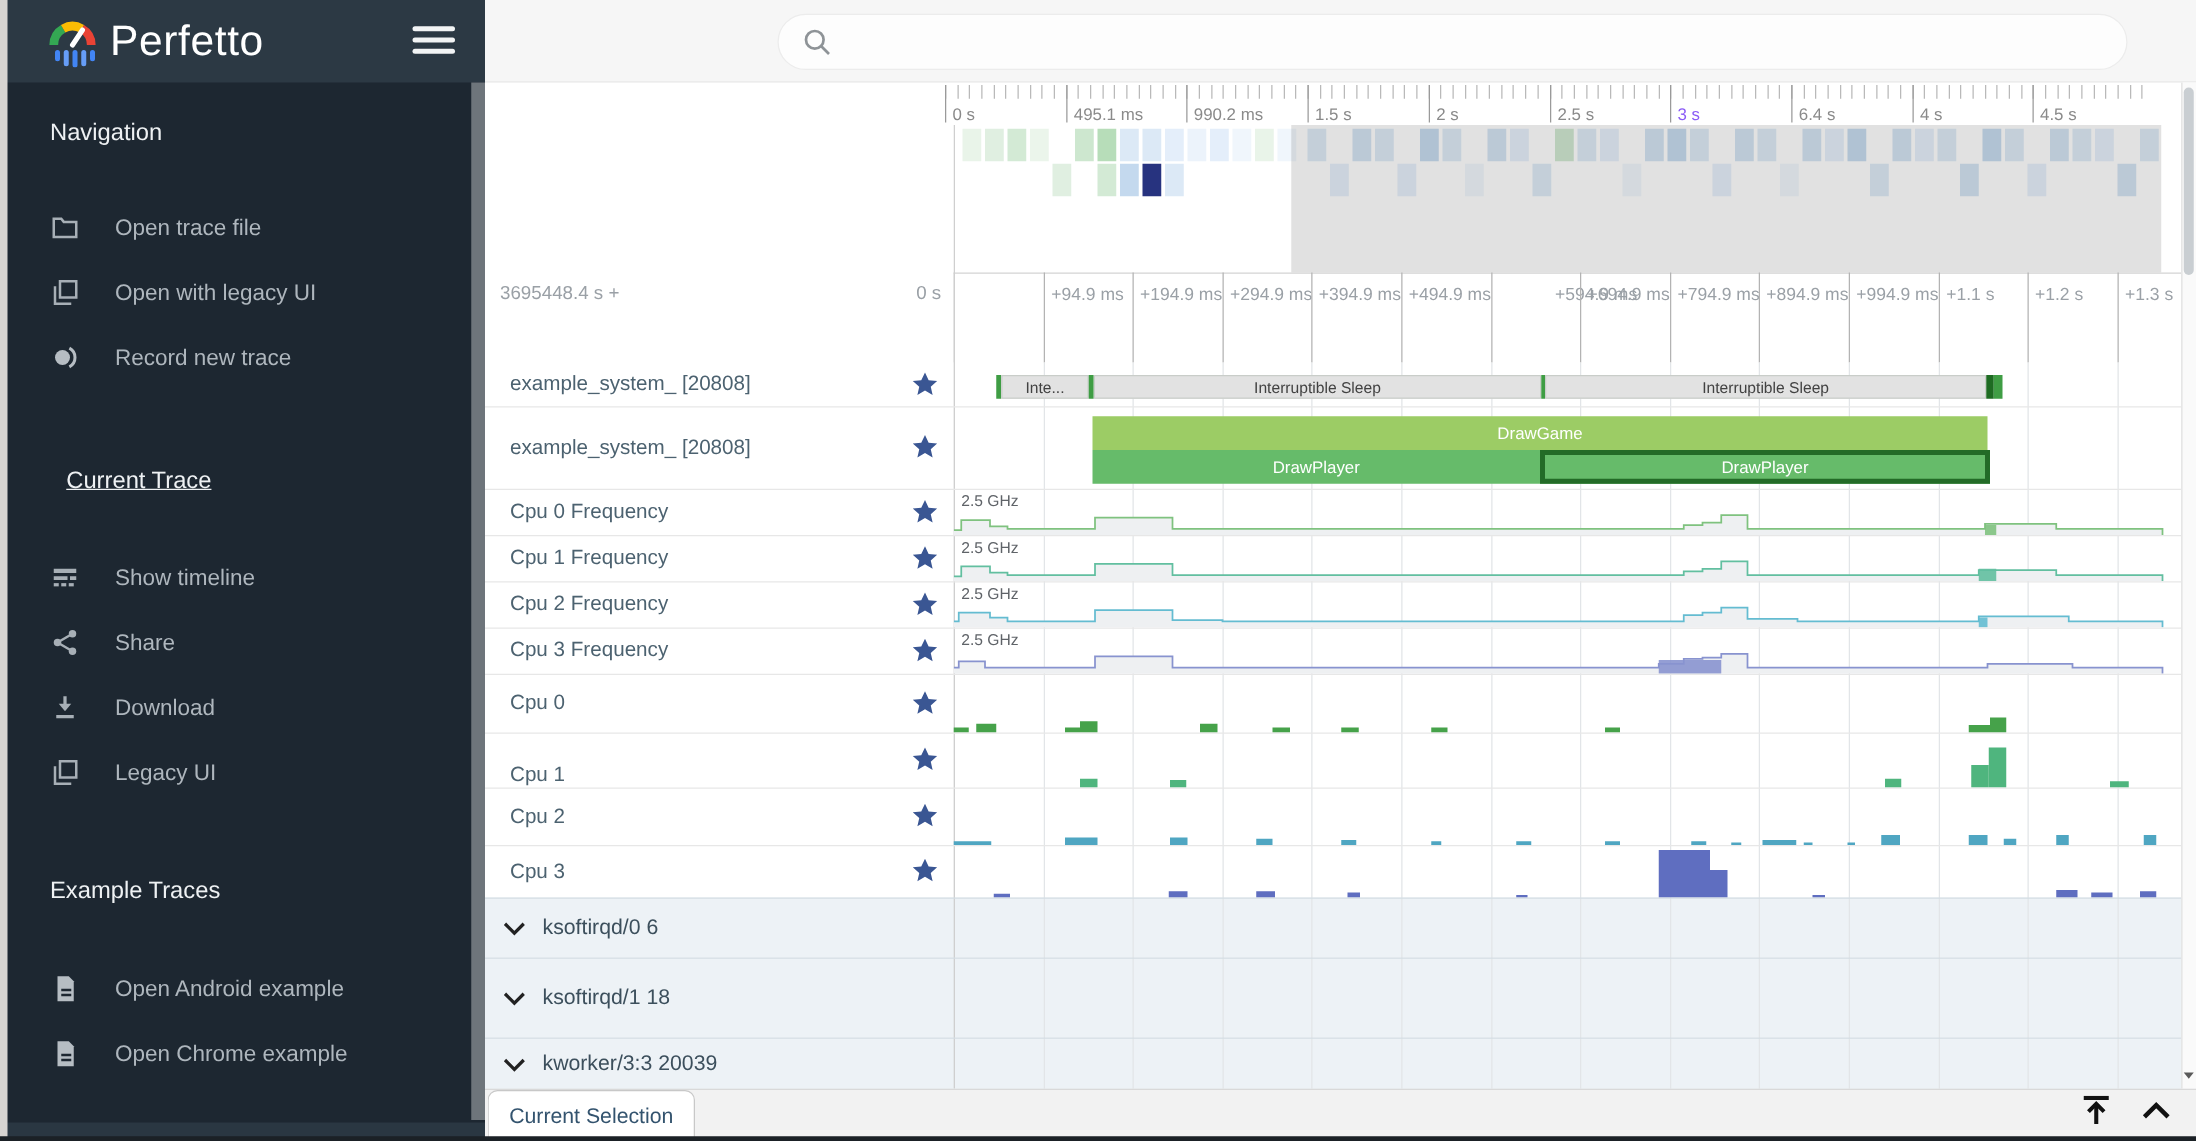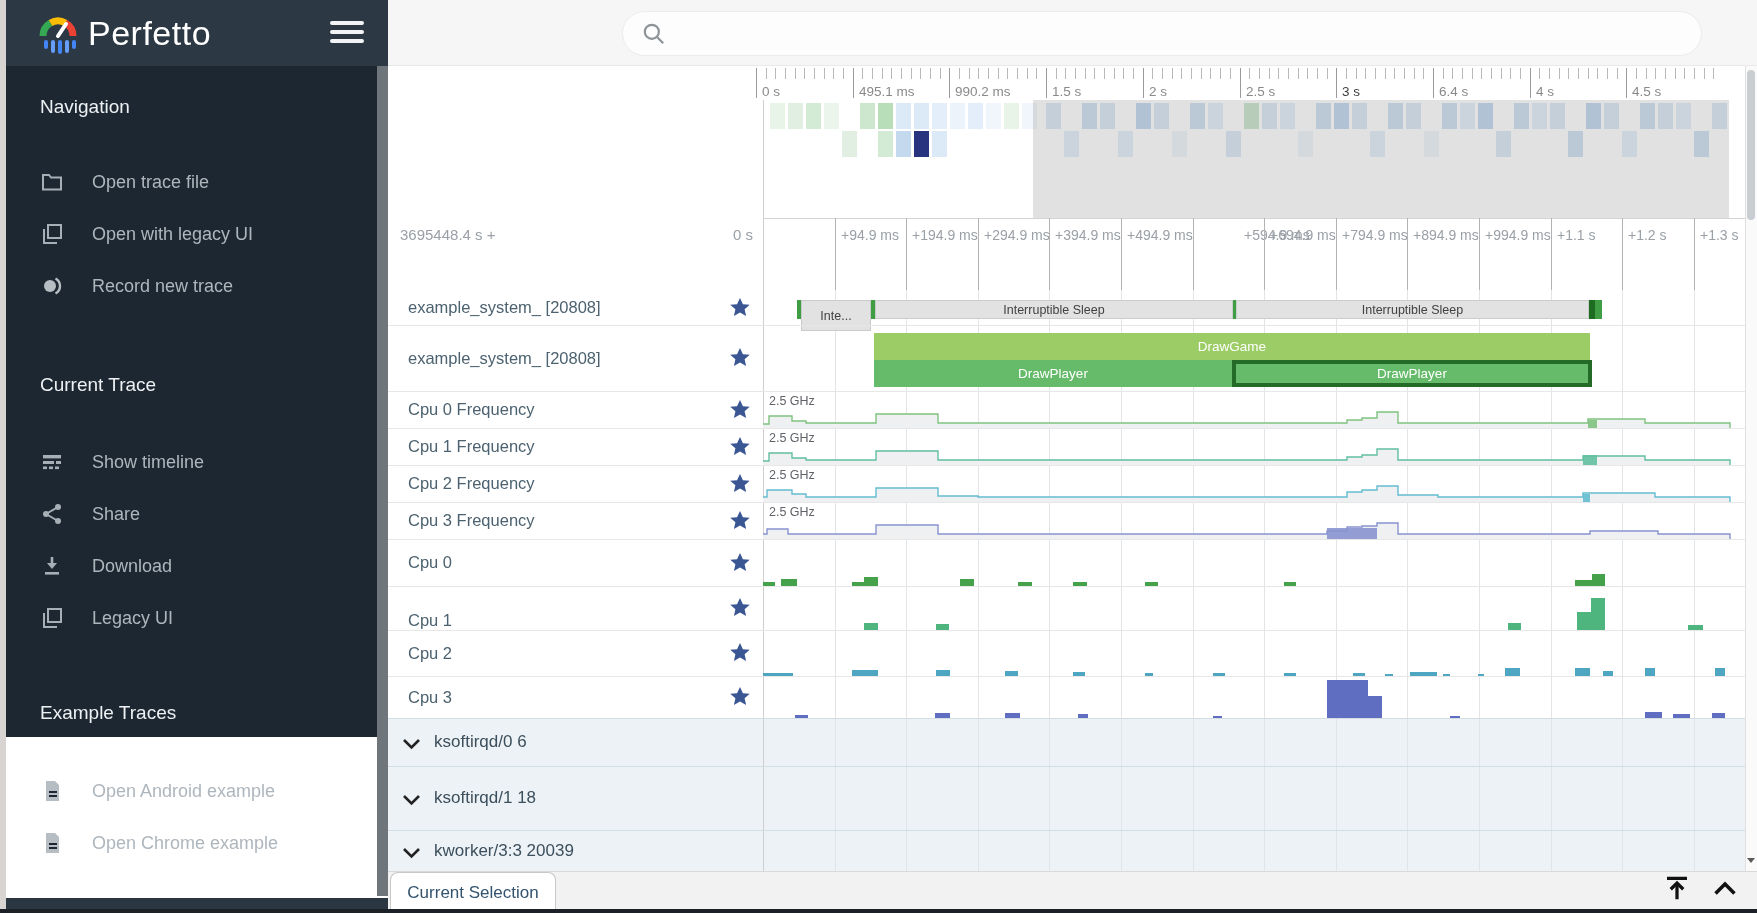--- a/index.html
+++ b/index.html
@@ -1,20 +1,20 @@
 <!DOCTYPE html>
 <html><head>
 <meta charset="utf-8">
 <style>
   html,body{margin:0;padding:0;background:#e8e8e8;}
   #stage{position:relative;width:1757px;height:913px;overflow:hidden;background:#fff;
          font-family:"Liberation Sans", sans-serif;}
   .abs{position:absolute;box-sizing:border-box;}
   .flexc{display:flex;align-items:center;justify-content:center;}
-  #sidebar{left:0;top:0;width:388px;height:737px;background:#1d2731;z-index:5;}
+  #sidebar{left:0;top:0;width:388px;height:913px;background:#1d2731;z-index:5;}
   #sb-header{left:0;top:0;width:388px;height:66px;background:#2c3944;z-index:6;display:flex;align-items:center;}
   #app-title{color:#fff;font-size:34px;font-weight:300;margin-left:12px;letter-spacing:.5px;}
   #hamburger{left:330px;top:21px;width:34px;height:24px;z-index:7;cursor:pointer;}
   #hamburger div{height:4px;background:#f2f4f5;border-radius:2px;margin-bottom:5px;}
   .sb-heading{left:40px;width:300px;height:26px;color:#eef1f3;font-size:19px;}
   .sb-item{left:40px;width:330px;height:28px;display:flex;align-items:center;color:#aeb6bd;font-size:18px;cursor:pointer;}
   .sb-item .ic{width:26px;height:24px;margin-right:26px;display:flex;align-items:center;}
   #sb-scroll{left:377px;top:66px;width:11px;height:830px;background:#6e757b;z-index:7;}
   #sb-footer{left:0;top:898px;width:388px;height:15px;background:#2a3742;z-index:8;}
   #edge-left{left:0;top:0;width:6px;height:913px;background:#d7d4d1;z-index:30;}
@@ -79,21 +79,21 @@
         </div>
         <div class="abs sb-item" style="top: 272px;">
           <span class="ic">
             <svg width="24" height="24" viewBox="0 0 24 24">
               <circle cx="10" cy="12" r="6" fill="#b6bdc3"></circle>
               <path d="M15.5 4.5 a8.5 8.5 0 0 1 0 15" fill="none" stroke="#b6bdc3" stroke-width="2.4"></path>
             </svg>
           </span>
           <span>Record new trace</span>
         </div>
-        <div class="abs sb-heading" style="left: 40px; top: 374px;">Current Trace</div>
+        <div class="abs sb-heading" style="left: 53px; top: 374px; text-decoration: underline;">Current Trace</div>
         <div class="abs sb-item" style="top: 448px;">
           <span class="ic">
             <svg width="24" height="24" viewBox="0 0 24 24">
               <rect x="3" y="5" width="18" height="3.4" fill="#a7afb6"></rect>
               <rect x="3" y="11" width="11" height="3" fill="#a7afb6"></rect>
               <rect x="16" y="11" width="5" height="3" fill="#a7afb6"></rect>
               <rect x="3" y="16.5" width="4" height="2.6" fill="#a7afb6"></rect>
               <rect x="9" y="16.5" width="4" height="2.6" fill="#a7afb6"></rect>
               <rect x="15" y="16.5" width="4" height="2.6" fill="#a7afb6"></rect>
             </svg>
@@ -300,21 +300,21 @@
     <div class="abs" style="left: 859px; top: 84px; font-size: 13.5px; color: rgb(138, 138, 138); white-space: nowrap;">495.1 ms</div>
     <div class="abs" style="left: 949px; top: 68px; width: 1px; height: 30px; background: rgb(154, 154, 154);"></div>
     <div class="abs" style="left: 955px; top: 84px; font-size: 13.5px; color: rgb(138, 138, 138); white-space: nowrap;">990.2 ms</div>
     <div class="abs" style="left: 1046px; top: 68px; width: 1px; height: 30px; background: rgb(154, 154, 154);"></div>
     <div class="abs" style="left: 1052px; top: 84px; font-size: 13.5px; color: rgb(138, 138, 138); white-space: nowrap;">1.5 s</div>
     <div class="abs" style="left: 1143px; top: 68px; width: 1px; height: 30px; background: rgb(154, 154, 154);"></div>
     <div class="abs" style="left: 1149px; top: 84px; font-size: 13.5px; color: rgb(138, 138, 138); white-space: nowrap;">2 s</div>
     <div class="abs" style="left: 1240px; top: 68px; width: 1px; height: 30px; background: rgb(154, 154, 154);"></div>
     <div class="abs" style="left: 1246px; top: 84px; font-size: 13.5px; color: rgb(138, 138, 138); white-space: nowrap;">2.5 s</div>
     <div class="abs" style="left: 1336px; top: 68px; width: 1px; height: 30px; background: rgb(154, 154, 154);"></div>
-    <div class="abs" style="left: 1342px; top: 84px; font-size: 13.5px; color: #404040; white-space: nowrap;">3 s</div>
+    <div class="abs" style="left: 1342px; top: 84px; font-size: 13.5px; color: #8b5cf6; white-space: nowrap;">3 s</div>
     <div class="abs" style="left: 1433px; top: 68px; width: 1px; height: 30px; background: rgb(154, 154, 154);"></div>
     <div class="abs" style="left: 1439px; top: 84px; font-size: 13.5px; color: rgb(138, 138, 138); white-space: nowrap;">6.4 s</div>
     <div class="abs" style="left: 1530px; top: 68px; width: 1px; height: 30px; background: rgb(154, 154, 154);"></div>
     <div class="abs" style="left: 1536px; top: 84px; font-size: 13.5px; color: rgb(138, 138, 138); white-space: nowrap;">4 s</div>
     <div class="abs" style="left: 1626px; top: 68px; width: 1px; height: 30px; background: rgb(154, 154, 154);"></div>
     <div class="abs" style="left: 1632px; top: 84px; font-size: 13.5px; color: rgb(138, 138, 138); white-space: nowrap;">4.5 s</div>
     <div class="abs" style="left: 770px; top: 103px; width: 15px; height: 26px; background: rgb(233, 244, 233);"></div>
     <div class="abs" style="left: 788px; top: 103px; width: 15px; height: 26px; background: rgb(224, 239, 225);"></div>
     <div class="abs" style="left: 806px; top: 103px; width: 15px; height: 26px; background: rgb(211, 234, 213);"></div>
     <div class="abs" style="left: 824px; top: 103px; width: 15px; height: 26px; background: rgb(235, 245, 235);"></div>
@@ -418,21 +418,21 @@
     <div class="abs" style="left: 1622px; top: 218px; width: 1px; height: 72px; background: rgb(179, 179, 179);"></div>
     <div class="abs" style="left: 1622px; top: 290px; width: 1px; height: 581px; background: rgb(226, 229, 232);"></div>
     <div class="abs" style="left: 1694px; top: 218px; width: 1px; height: 72px; background: rgb(179, 179, 179);"></div>
     <div class="abs" style="left: 1694px; top: 290px; width: 1px; height: 581px; background: rgb(226, 229, 232);"></div>
     <div class="abs" style="left: 763px; top: 100px; width: 1px; height: 771px; background: rgb(207, 207, 207);"></div>
     <div class="abs" style="left: 408px; top: 290px; height: 35px; line-height: 35px; font-size: 16.5px; color: rgb(76, 98, 112); white-space: nowrap;">example_system_ [20808]</div>
     <div class="abs" style="left: 728px; top: 295.5px; width: 24px; height: 24px; cursor: pointer;"><svg width="24" height="24" viewBox="0 0 24 24">
         <path d="M12 2l2.9 6.2 6.8.6-5.1 4.5 1.5 6.7-6.1-3.6-6.1 3.6 1.5-6.7L2.2 8.8l6.8-.6z" fill="#3a5693"></path>
       </svg></div>
     <div class="abs" style="left: 797px; top: 300px; width: 4px; height: 19px; background: rgb(63, 157, 68); box-shadow: none; font-size: 12.5px; color: rgb(66, 66, 66); display: flex; align-items: center; justify-content: center; overflow: hidden; white-space: nowrap; cursor: pointer;"></div>
-    <div class="abs" style="left: 801px; top: 300px; width: 70px; height: 31px; background: rgb(226, 226, 226); box-shadow: rgb(201, 205, 201) 0px 0px 0px 1px inset; font-size: 12.5px; color: rgb(66, 66, 66); display: flex; align-items: center; justify-content: center; overflow: hidden; white-space: nowrap; cursor: pointer;">Inte...</div>
+    <div class="abs" style="left: 801px; top: 300px; width: 70px; height: 19px; background: rgb(226, 226, 226); box-shadow: rgb(201, 205, 201) 0px 0px 0px 1px inset; font-size: 12.5px; color: rgb(66, 66, 66); display: flex; align-items: center; justify-content: center; overflow: hidden; white-space: nowrap; cursor: pointer;">Inte...</div>
     <div class="abs" style="left: 871px; top: 300px; width: 4px; height: 19px; background: rgb(63, 157, 68); box-shadow: none; font-size: 12.5px; color: rgb(66, 66, 66); display: flex; align-items: center; justify-content: center; overflow: hidden; white-space: nowrap; cursor: pointer;"></div>
     <div class="abs" style="left: 875px; top: 300px; width: 358px; height: 19px; background: rgb(226, 226, 226); box-shadow: rgb(201, 205, 201) 0px 0px 0px 1px inset; font-size: 12.5px; color: rgb(66, 66, 66); display: flex; align-items: center; justify-content: center; overflow: hidden; white-space: nowrap; cursor: pointer;">Interruptible Sleep</div>
     <div class="abs" style="left: 1233px; top: 300px; width: 3px; height: 19px; background: rgb(63, 157, 68); box-shadow: none; font-size: 12.5px; color: rgb(66, 66, 66); display: flex; align-items: center; justify-content: center; overflow: hidden; white-space: nowrap; cursor: pointer;"></div>
     <div class="abs" style="left: 1236px; top: 300px; width: 353px; height: 19px; background: rgb(226, 226, 226); box-shadow: rgb(201, 205, 201) 0px 0px 0px 1px inset; font-size: 12.5px; color: rgb(66, 66, 66); display: flex; align-items: center; justify-content: center; overflow: hidden; white-space: nowrap; cursor: pointer;">Interruptible Sleep</div>
     <div class="abs" style="left: 1589px; top: 300px; width: 6px; height: 19px; background: rgb(30, 107, 34); box-shadow: none; font-size: 12.5px; color: rgb(66, 66, 66); display: flex; align-items: center; justify-content: center; overflow: hidden; white-space: nowrap; cursor: pointer;"></div>
     <div class="abs" style="left: 1595px; top: 300px; width: 7px; height: 19px; background: rgb(63, 157, 68); box-shadow: none; font-size: 12.5px; color: rgb(66, 66, 66); display: flex; align-items: center; justify-content: center; overflow: hidden; white-space: nowrap; cursor: pointer;"></div>
     <div class="abs" style="left: 388px; top: 325px; width: 1357px; height: 1px; background: rgb(231, 231, 231);"></div>
     <div class="abs" style="left: 408px; top: 325px; height: 66px; line-height: 66px; font-size: 16.5px; color: rgb(76, 98, 112); white-space: nowrap;">example_system_ [20808]</div>
     <div class="abs" style="left: 728px; top: 346px; width: 24px; height: 24px; cursor: pointer;"><svg width="24" height="24" viewBox="0 0 24 24">
         <path d="M12 2l2.9 6.2 6.8.6-5.1 4.5 1.5 6.7-6.1-3.6-6.1 3.6 1.5-6.7L2.2 8.8l6.8-.6z" fill="#3a5693"></path>

